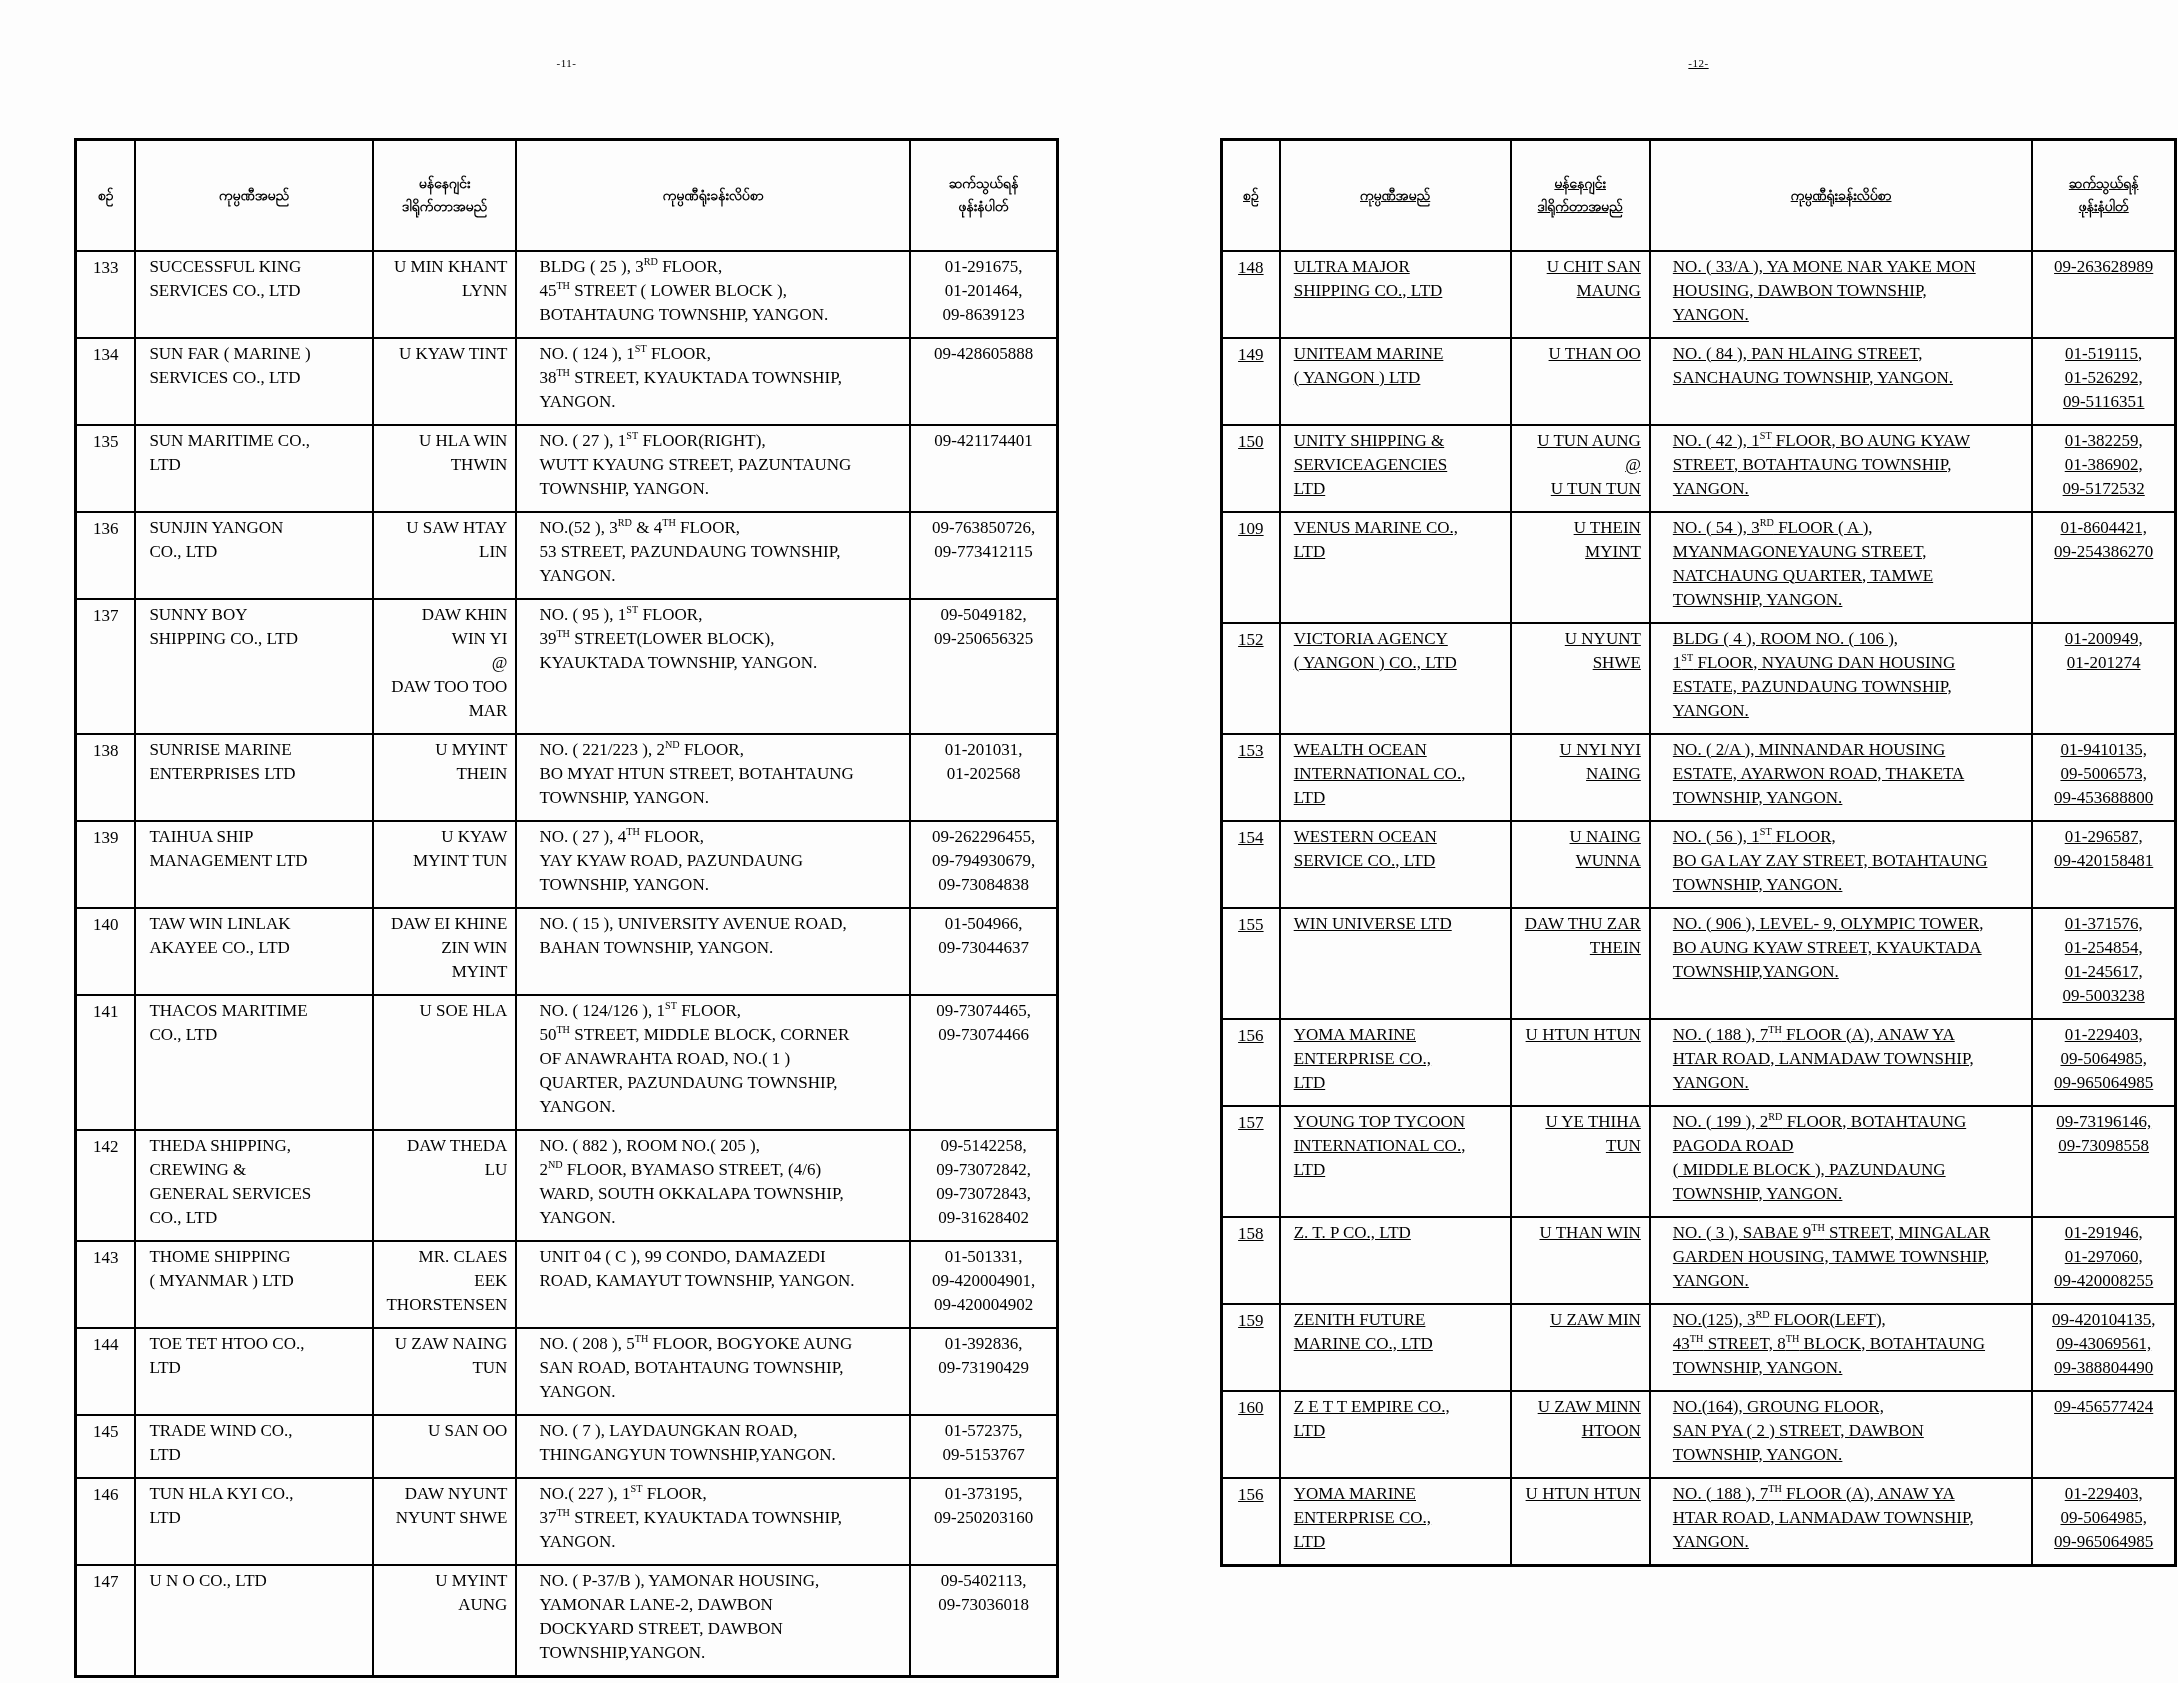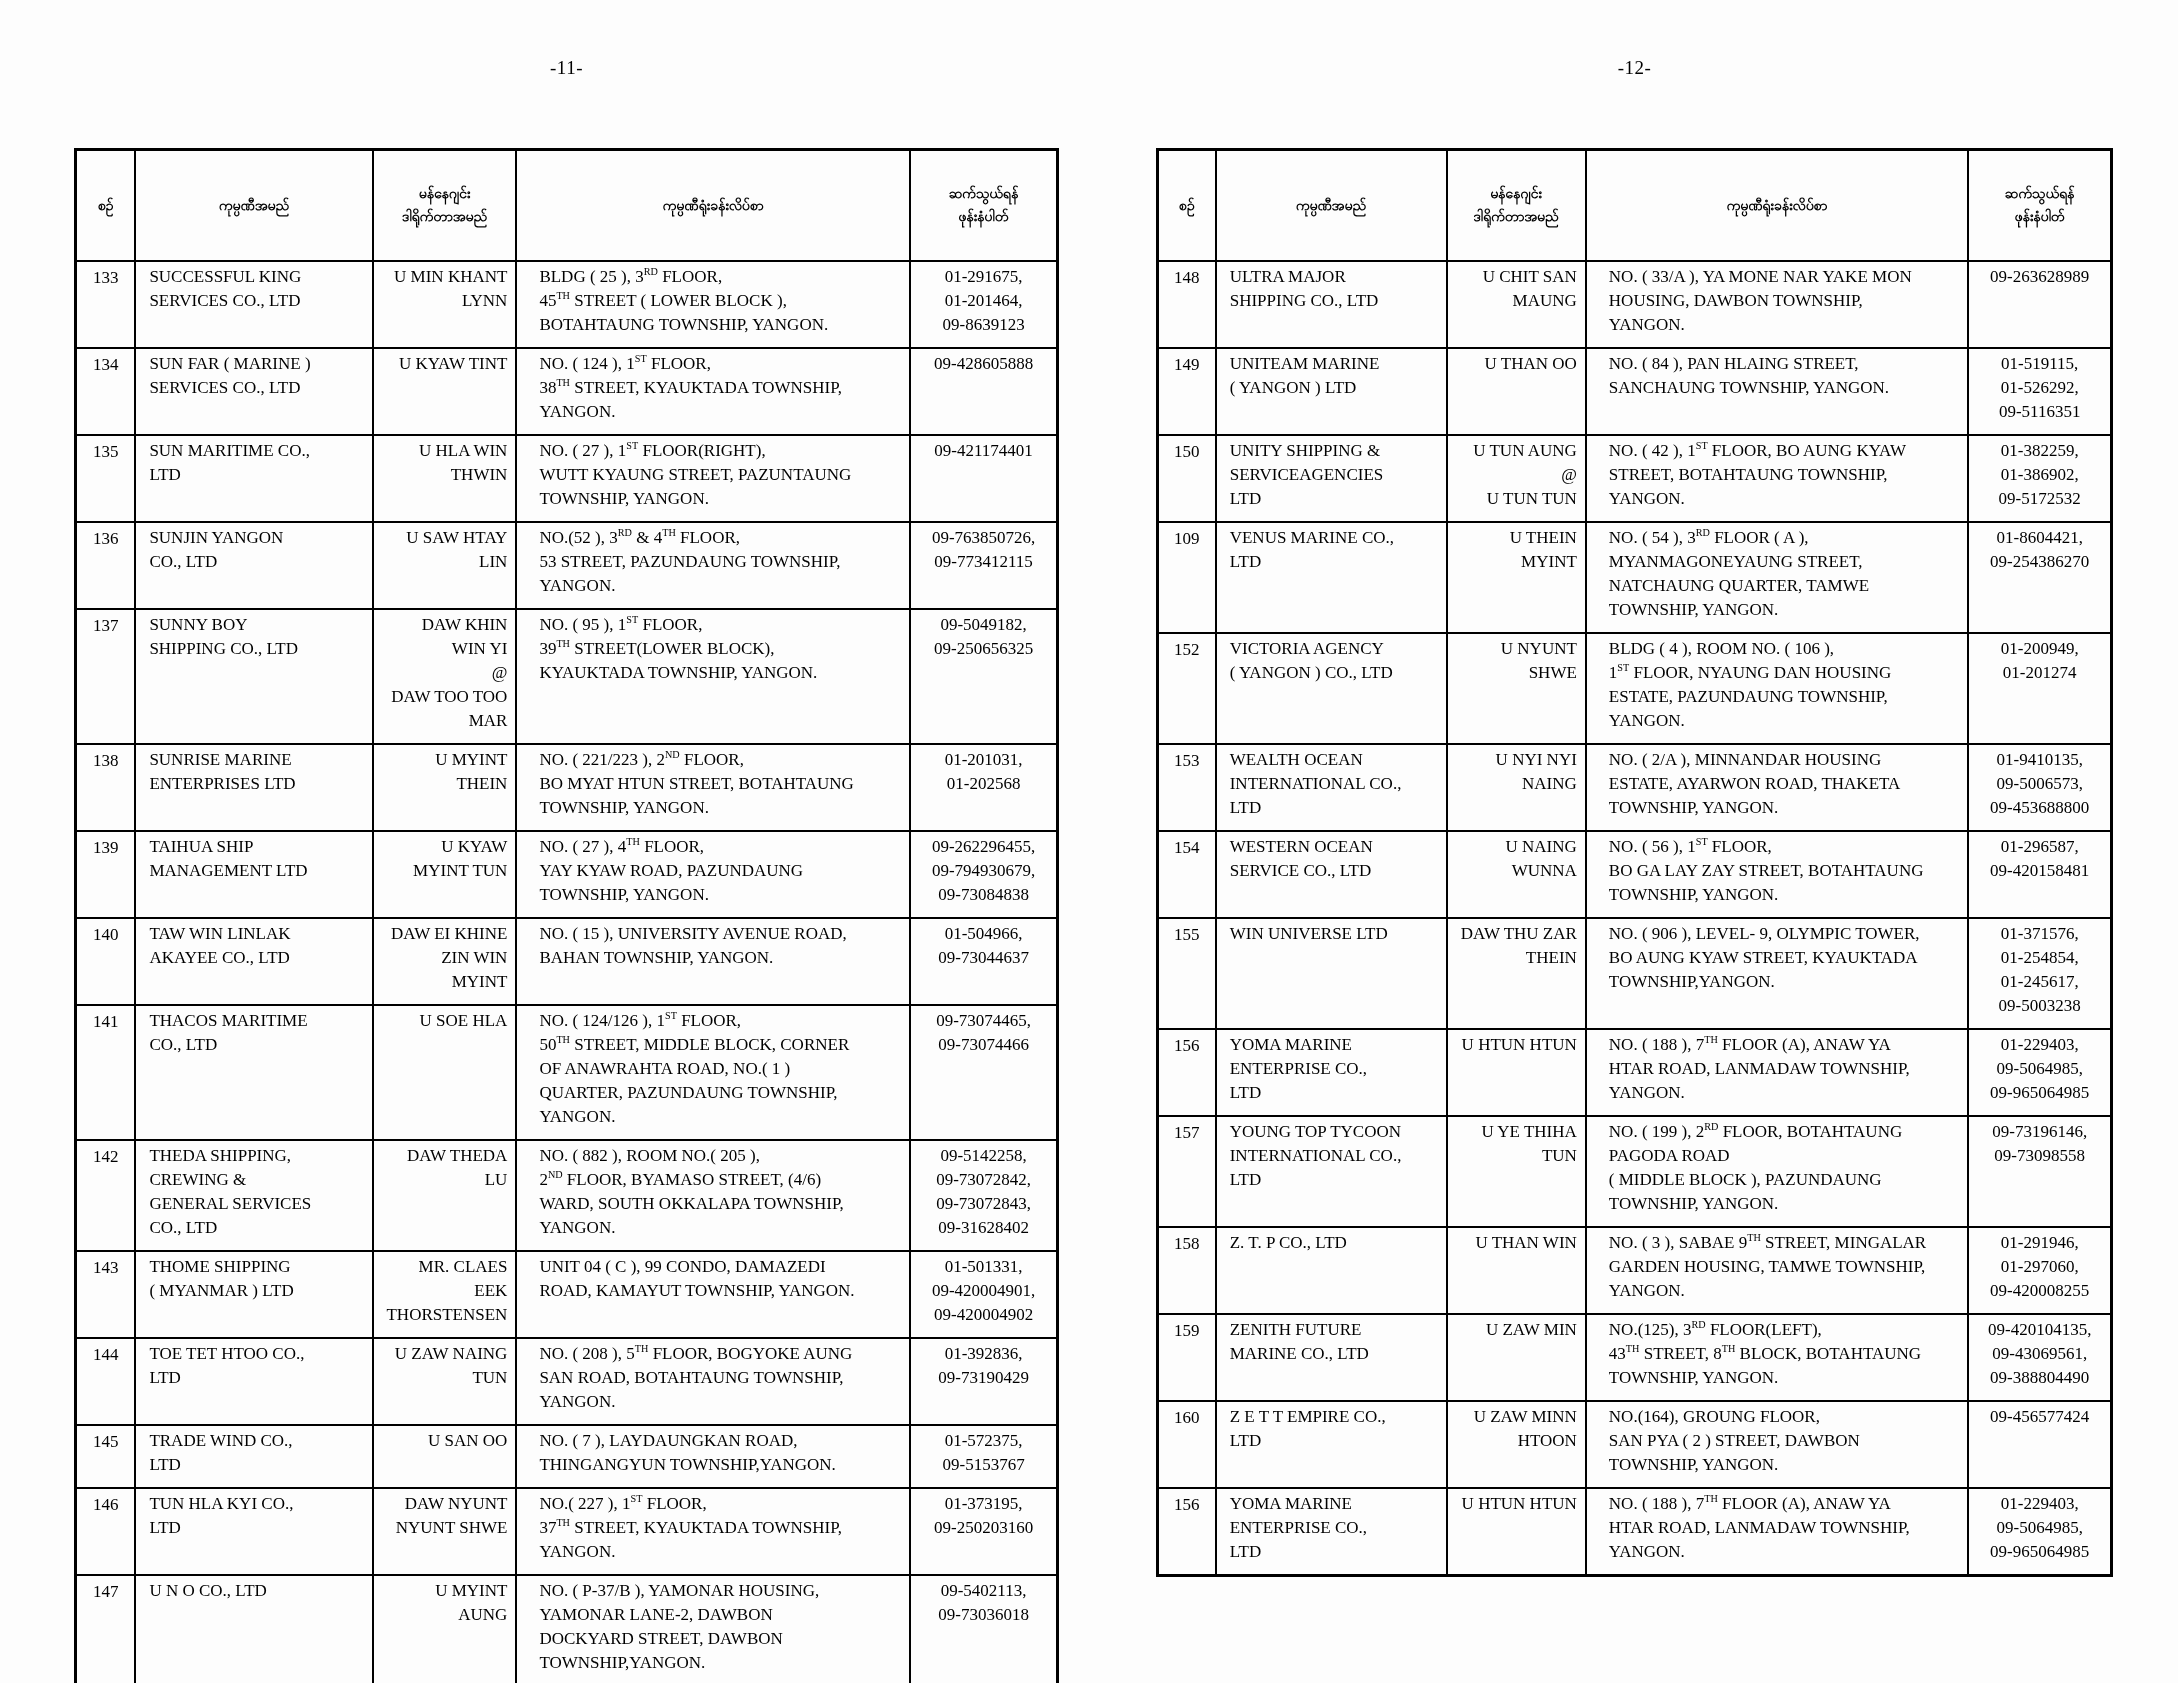--- a/index.html
+++ b/index.html
@@ -7,24 +7,24 @@
   body {
     position: relative;
     width: 2178px;
     height: 1683px;
     background: #fdfdfd;
     font-family: "Liberation Serif", serif;
     color: #000;
   }
   .page { position: absolute; top: 57px; }
   #page-11 { left: 74px;  width: 985px; }
-  #page-12 { left: 1156px; width: 957px; }
+  #page-12 { left: 1220px; width: 957px; text-decoration: underline; }
   .page-number {
     text-align: center;
-    font-size: 19px;
+    font-size: 11px;
     letter-spacing: 0.5px;
     margin-bottom: 69px;
   }
   table.directory {
     border-collapse: collapse;
     width: 100%;
     table-layout: fixed;
     border: 3px solid #000;
   }
   th, td { border: 2px solid #000; }

